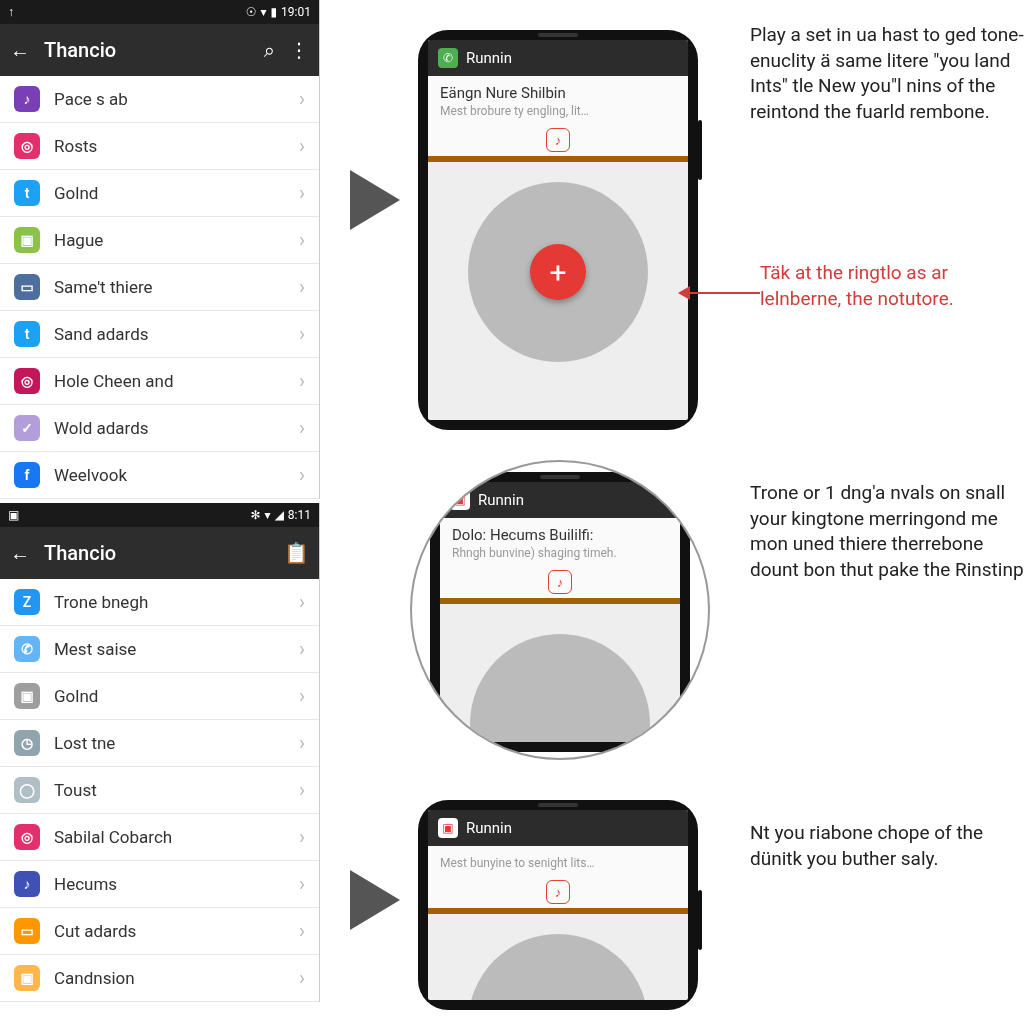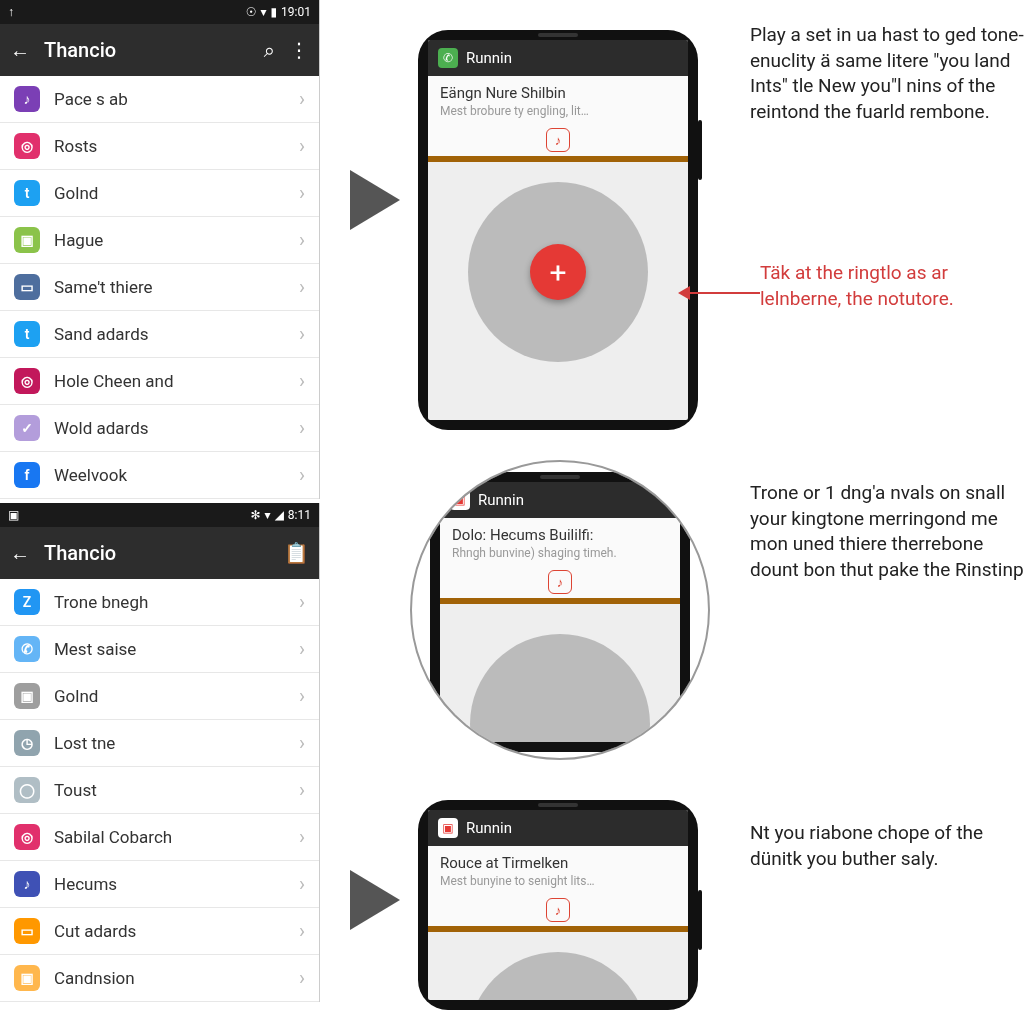--- a/index.html
+++ b/index.html
@@ -379,21 +379,20 @@
     <div class="play-tri" style="margin-top:70px;"></div>
     <div class="phone-frame" style="width:280px;">
       <div class="earpiece"></div>
         <div class="side-btn"></div>
       <div class="phone-screen" style="width:260px;height:190px;">
         <div class="notif-bar">
           <span class="app-ico" style="background:#fff;color:#e53935;">▣</span>
           <span>Runnin</span>
         </div>
         <div class="card">
-          <div class="card-title">Rouce at Tirmelken</div>
           <div class="card-sub">Mest bunyine to senight lits…</div>
           <div class="mini-icon">♪</div>
         </div>
         <div class="big-circle" style="margin-top:20px;"></div>
       </div>
     </div>
   </div>
   <div class="caption" style="position:absolute; left:410px; top:820px;">Nt you riabone chope of the dünitk you buther saly.</div>
 
 </div>

